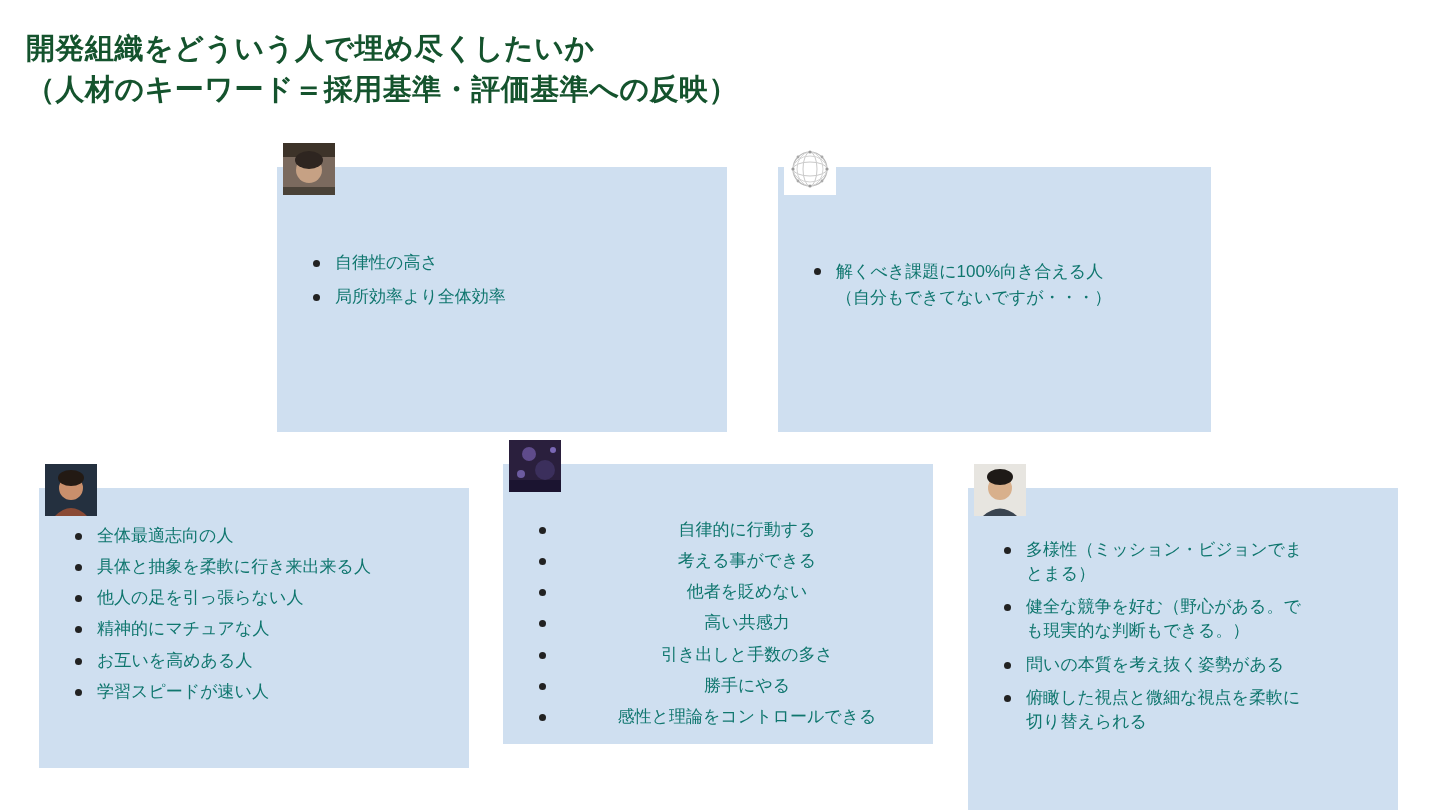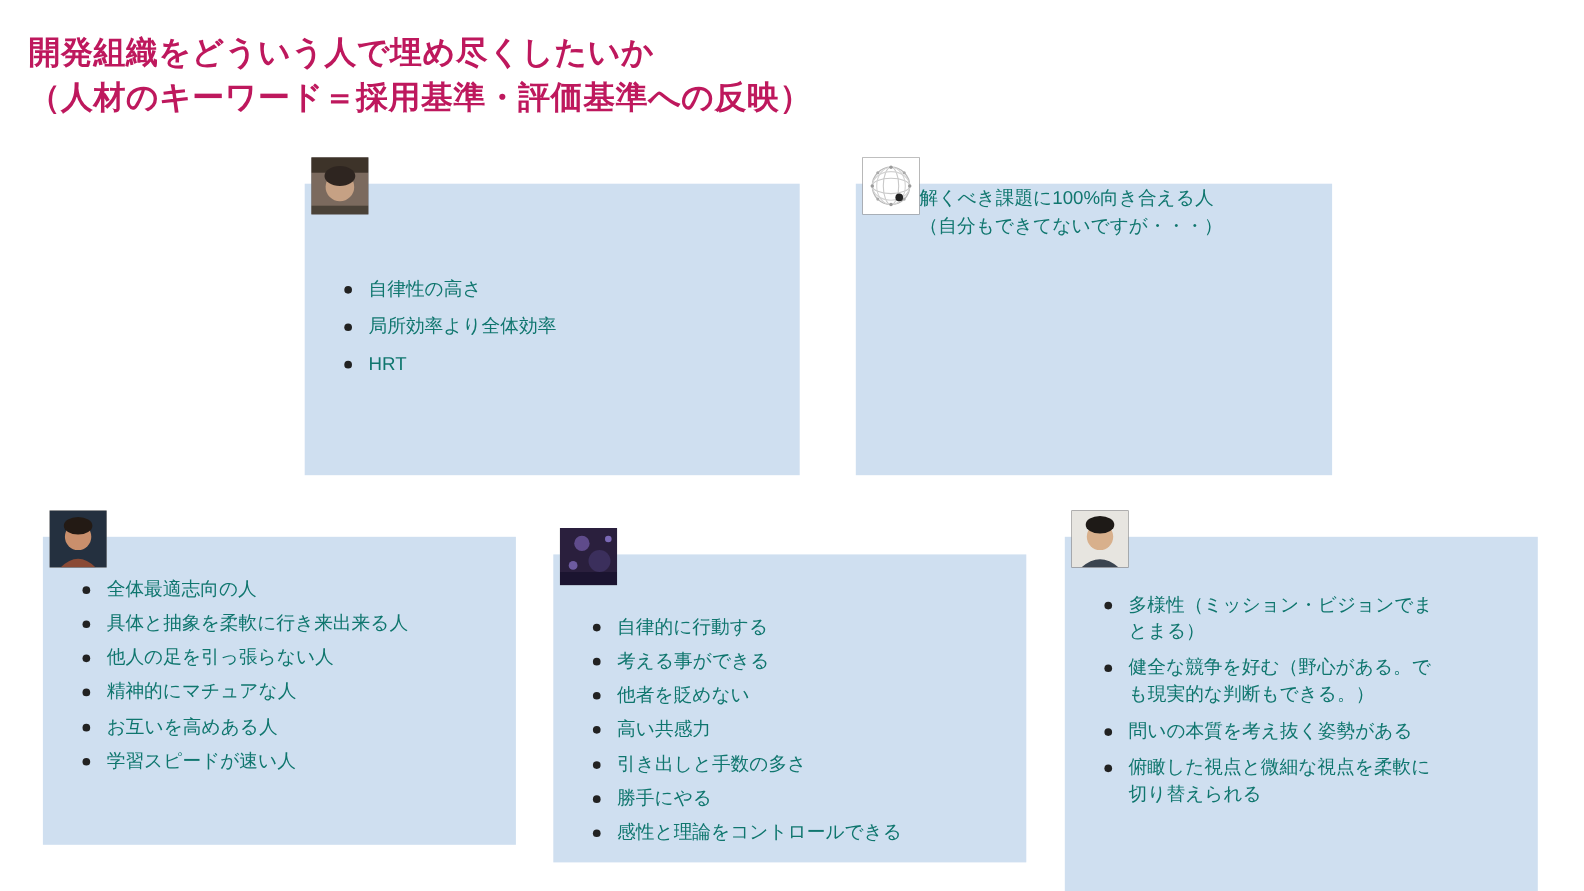--- a/index.html
+++ b/index.html
@@ -18,21 +18,21 @@
 
   
   .slide-title {
     position: absolute;
     left: 26px;
     top: 28px;
     font-size: 29px;
     font-weight: bold;
     line-height: 1.42;
     letter-spacing: 0.5px;
-    color: #be185d;
+    color: #14532d;
     white-space: pre;
   }
 
   
   .card {
     position: absolute;
     background: #cfdff0;
     box-sizing: border-box;
   }
   .card-avatar {
@@ -88,42 +88,44 @@
   #card-a .bullets li { margin-bottom: 10px; }
 
   
   #card-b {
     left: 778px;
     top: 167px;
     width: 433px;
     height: 265px;
   }
   #card-b .bullets {
+    padding-top: 92px;
     padding-left: 22px;
   }
   #card-b .bullets li { line-height: 1.5; }
 
   
   #card-c {
     left: 39px;
     top: 488px;
     width: 430px;
     height: 280px;
   }
   #card-c .bullets {
     padding-top: 36px;
     padding-left: 22px;
   }
 
   
   #card-d {
     left: 503px;
-    top: 504px;
+    top: 464px;
     width: 430px;
     height: 280px;
+    text-align: center;
   }
   #card-d .bullets {
     padding-top: 54px;
     padding-left: 22px;
   }
 
   
   #card-e {
     left: 968px;
     top: 488px;
@@ -148,21 +150,20 @@
       <rect width="52" height="52" fill="#7b6a5e"></rect>
       <rect y="0" width="52" height="14" fill="#3d3329"></rect>
       <circle cx="26" cy="27" r="13" fill="#c6a184"></circle>
       <ellipse cx="26" cy="17" rx="14" ry="9" fill="#2e2520"></ellipse>
       <rect y="44" width="52" height="8" fill="#4a4238"></rect>
     </svg>
   </div>
   <ul class="bullets">
     <li><span>自律性の高さ</span></li>
     <li><span>局所効率より全体効率</span></li>
-    <li><span>HRT</span></li>
   </ul>
 </div>
 
 <div class="card" id="card-b">
   <div class="card-avatar">
     <svg width="52" height="52" viewBox="0 0 52 52" aria-hidden="true">
       <rect width="52" height="52" fill="#ffffff"></rect>
       <circle cx="26" cy="26" r="17" fill="none" stroke="#b8b8b8" stroke-width="1.2"></circle>
       <ellipse cx="26" cy="26" rx="17" ry="7" fill="none" stroke="#c9c9c9" stroke-width="1"></ellipse>
       <ellipse cx="26" cy="26" rx="7" ry="17" fill="none" stroke="#c9c9c9" stroke-width="1"></ellipse>

